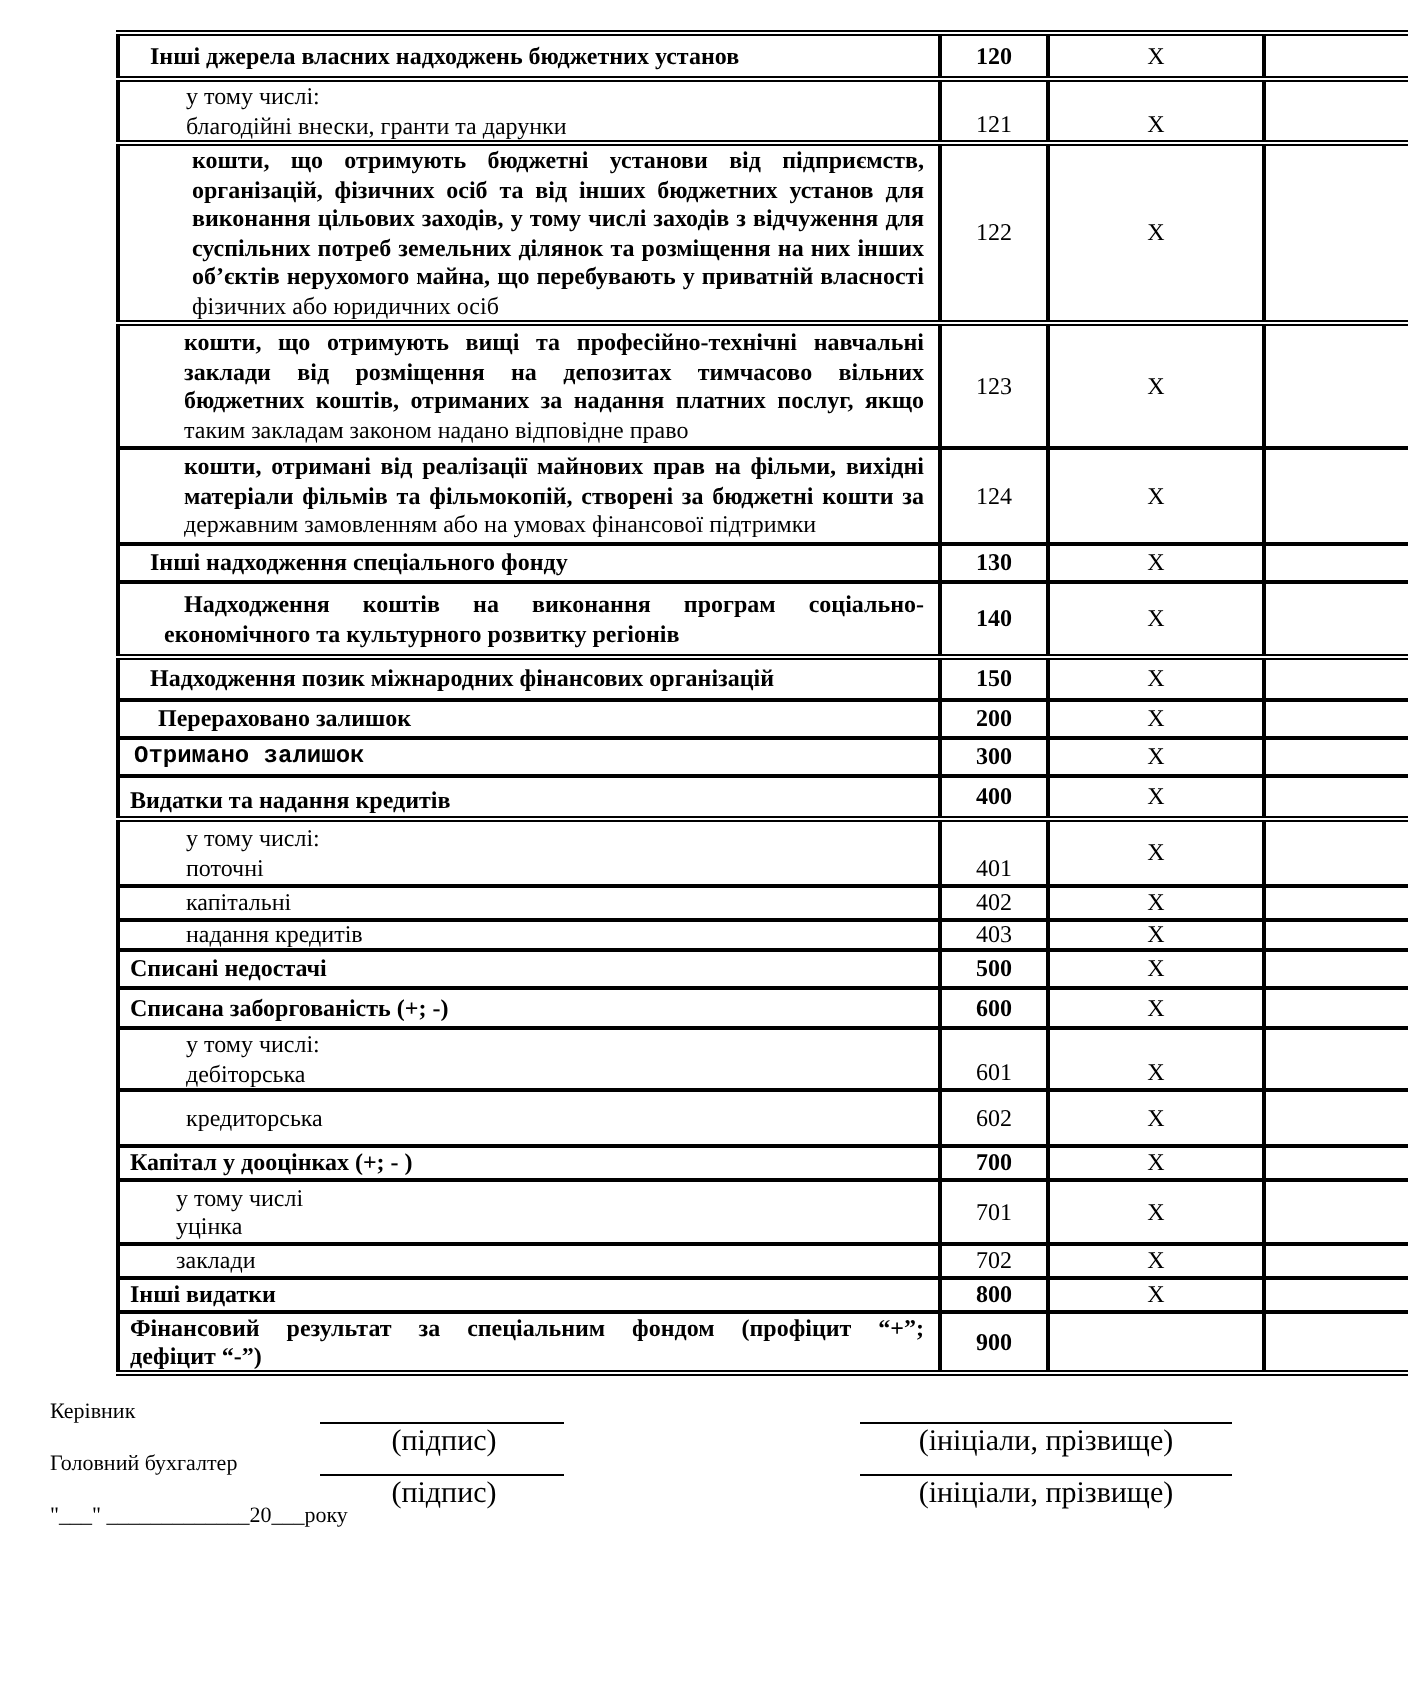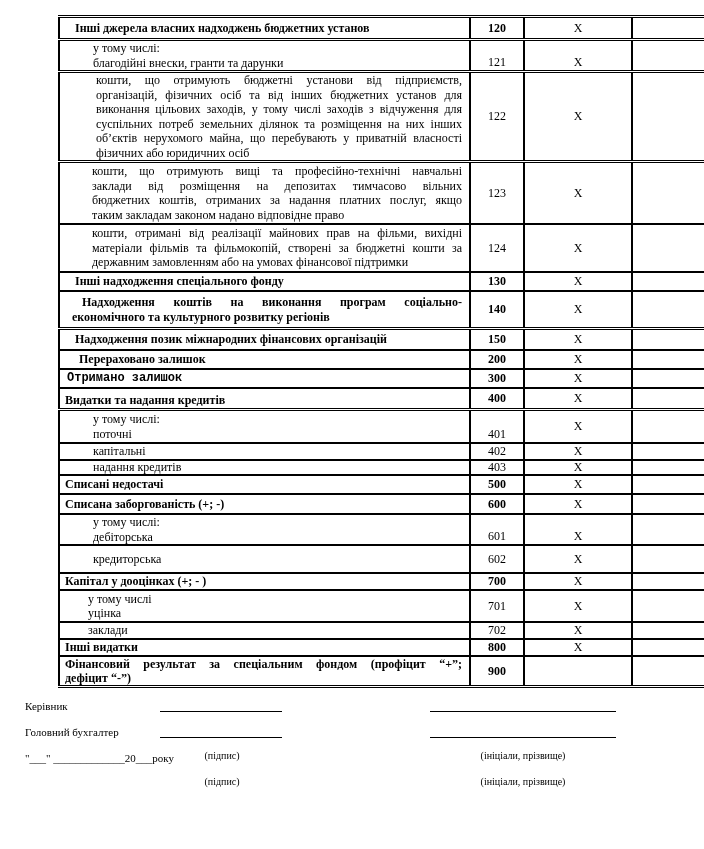--- a/index.html
+++ b/index.html
@@ -11,24 +11,24 @@
   .row.dbl { border-bottom: 3px double #000; }
   .cell { box-sizing: border-box; border-right: 2px solid #000; display: flex;
           flex-direction: column; font-size: 12px; line-height: 14.5px; overflow: hidden; }
   .cell.label { width: 413px; border-left: 2px solid #000; padding-right: 7px; justify-content: center; }
   .cell.code { width: 54px; align-items: center; justify-content: center; }
   .cell.xval { width: 108px; align-items: center; justify-content: center; }
   .cell.blank { width: 105px; }
   .bold { font-weight: bold; }
   .vb { justify-content: flex-end !important; padding-bottom: 1px; }
   .line { display: block; white-space: nowrap; }
-  .jline { text-align: justify; text-align-last: justify; white-space: normal; }
+  .jline { text-align: justify; text-align-last: justify; white-space: normal; font-weight: bold; }
   .sig { position: absolute; font-size: 11px; white-space: nowrap; }
   .uline { position: absolute; border-bottom: 1px solid #000; height: 0; }
-  .cap { position: absolute; font-size: 10px; text-align: center; white-space: nowrap; margin-top: 37px; }
+  .cap { position: absolute; font-size: 15px; text-align: center; white-space: nowrap; }
 </style>
 </head>
 <body>
 
 <div id="report-table">
     <div class="row dbl" style="height: 23px;">
       <div class="cell label bold" style="padding-left: 15px;">
         <span class="line">Інші джерела власних надходжень бюджетних установ</span>
       </div>
       <div class="cell code bold">120</div>
@@ -80,21 +80,21 @@
     </div>
     <div class="row" style="height: 19px;">
       <div class="cell label bold" style="padding-left: 15px;">
         <span class="line">Інші надходження спеціального фонду</span>
       </div>
       <div class="cell code bold">130</div>
       <div class="cell xval">X</div>
       <div class="cell blank"></div>
     </div>
     <div class="row dbl" style="height: 38px;">
-      <div class="cell label bold" style="padding-left: 12px;">
+      <div class="cell label bold" style="padding-left: 22px;">
         <span class="line jline" style="text-indent: 10px;">Надходження коштів на виконання програм соціально-</span>
         <span class="line">економічного та культурного розвитку регіонів</span>
       </div>
       <div class="cell code bold">140</div>
       <div class="cell xval">X</div>
       <div class="cell blank"></div>
     </div>
     <div class="row" style="height: 21px;">
       <div class="cell label bold" style="padding-left: 15px;">
         <span class="line">Надходження позик міжнародних фінансових організацій</span>

